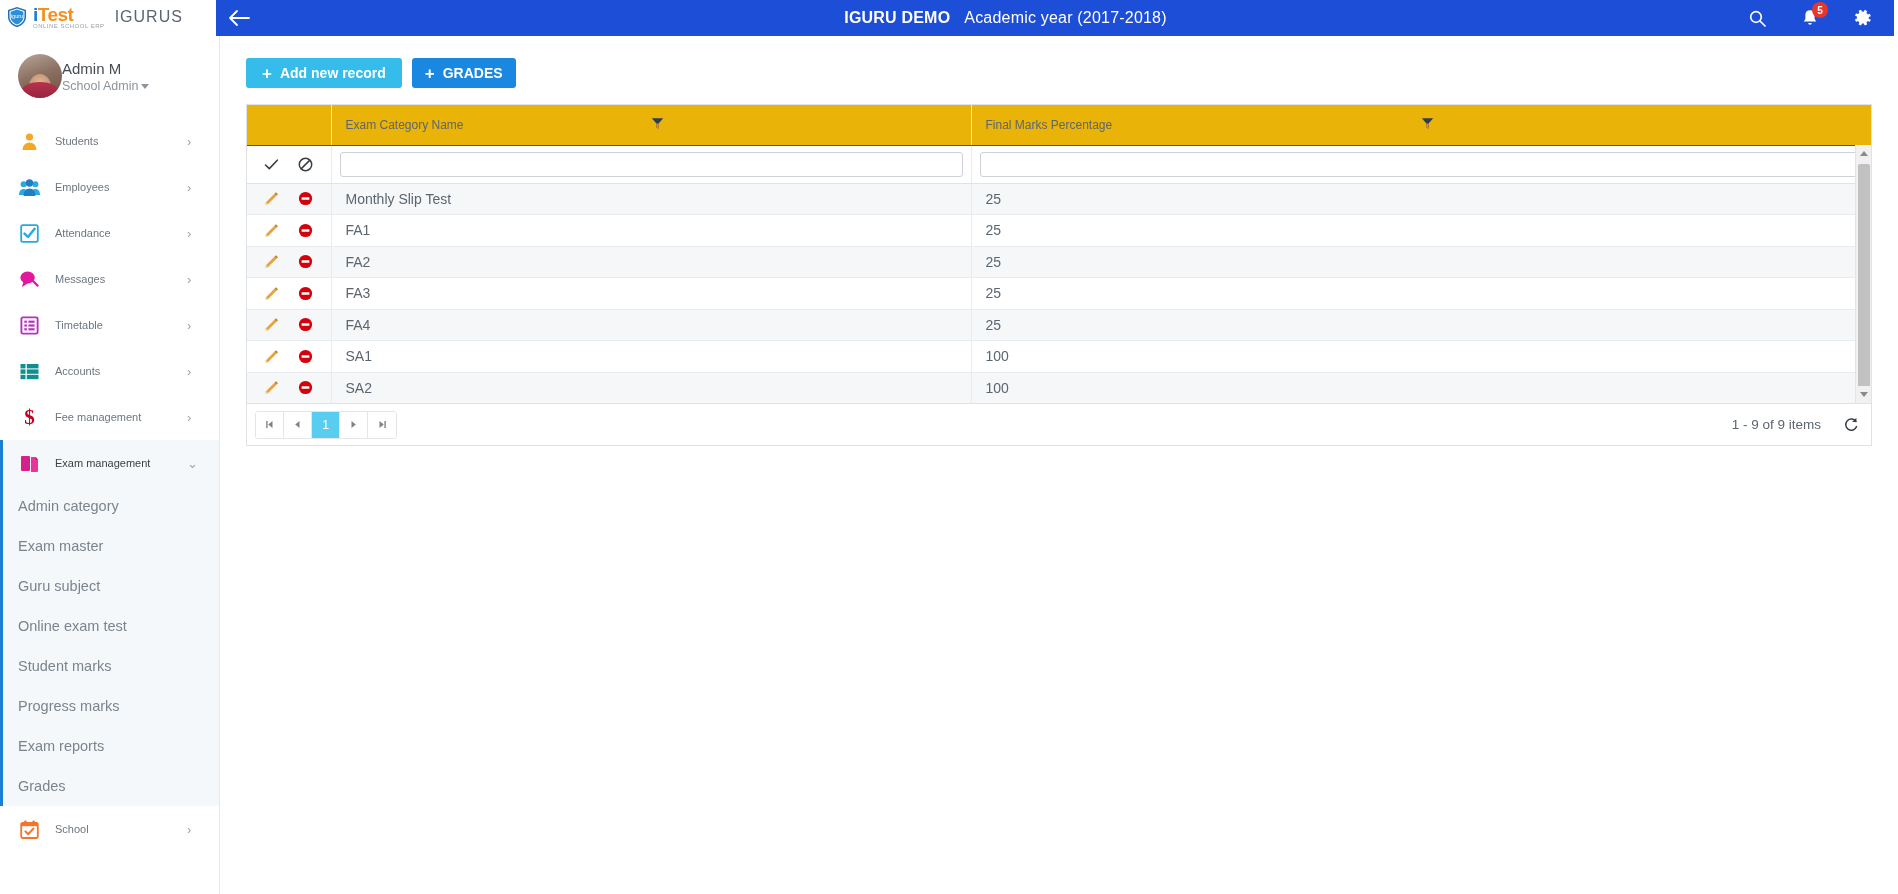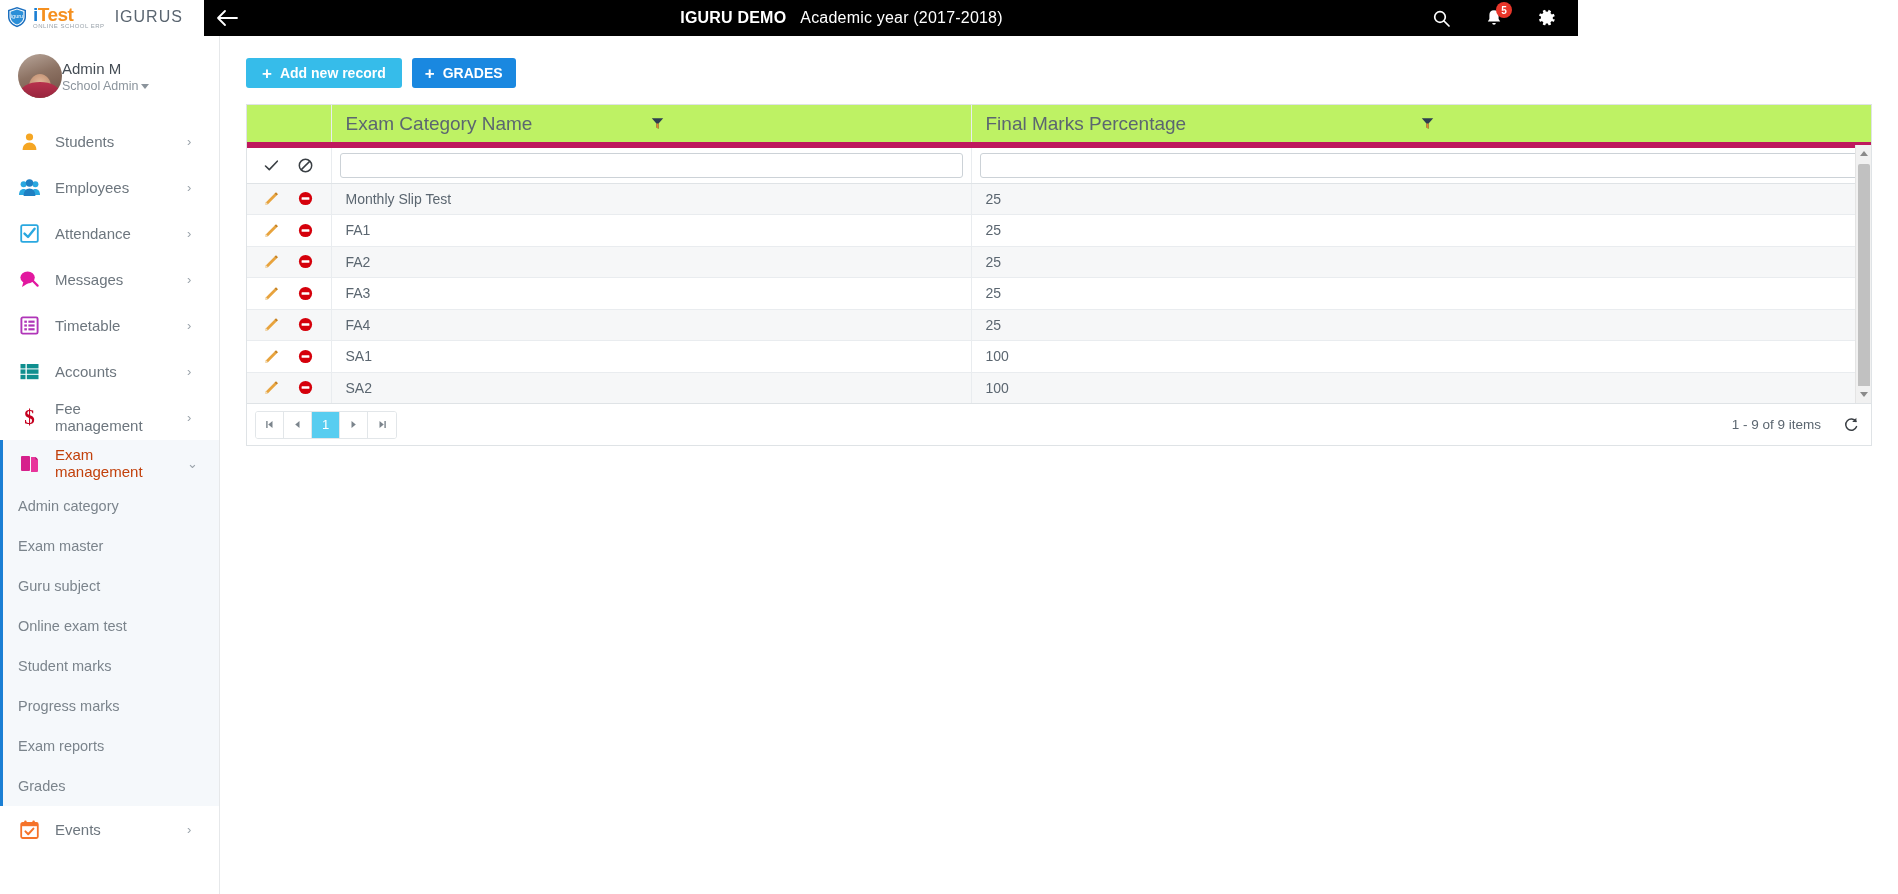--- a/index.html
+++ b/index.html
@@ -72,42 +72,42 @@
     border-top: 5px solid #8b949c; vertical-align: middle;
   }
 
   .nav-item {
     display: flex; align-items: center; height: 46px;
     padding-left: 18px; gap: 15px; cursor: pointer;
     position: relative;
   }
   .nav-icon { width: 22px; height: 22px; flex: none; display: flex;
               align-items: center; justify-content: center; }
-  .nav-label { font-size: 15px; color: #6d767e; flex: 1; }
+  .nav-label { font-size: 11px; color: #6d767e; flex: 1; }
   .nav-chev {
     width: 14px; margin-right: 18px; color: #9aa3ab;
     font-size: 13px; line-height: 1;
   }
   .nav-item.active-group {
     background: #f5f8fb;
   }
-  .nav-item.active-group .nav-label { color: #c2410c; }
+  .nav-item.active-group .nav-label { color: #404040; }
   #exam-group { background: #f5f8fb; border-left: 3px solid #1b7fd4; }
   #exam-group .nav-item, #exam-group .sub-item { padding-left: 15px; }
   .sub-item {
     height: 40px; display: flex; align-items: center;
     padding-left: 15px; font-size: 14.5px; color: #7b848c;
     cursor: pointer;
   }
 
   
   #topbar {
-    position: absolute; left: 204px; top: 0;
-    width: 1374px; height: 36px;
-    background: #000000;
+    position: absolute; left: 216px; top: 0;
+    width: 1678px; height: 36px;
+    background: #1d4ed8;
     display: flex; align-items: center;
   }
   #back-arrow {
     width: 46px; display: flex; align-items: center; justify-content: center;
     cursor: pointer;
   }
   #topbar-title {
     flex: 1; text-align: center; color: #fff;
     font-size: 16px; letter-spacing: 0.2px;
     display: flex; justify-content: center; gap: 14px;
@@ -143,23 +143,23 @@
   #btn-add { background: #36bcea; }
   #btn-grades { background: #1a88e0; padding: 0 13px; }
   .plus { font-size: 17px; line-height: 1; font-weight: bold; }
 
   
   #grid { margin: 0 26px 0 26px; border: 1px solid #dfe3e6; border-top: 1px solid #dfe3e6;
           border-left: 1px solid #dfe3e6; position: relative; }
   table { border-collapse: collapse; width: 100%; table-layout: fixed; }
   th {
     height: 40px; text-align: left; font-weight: normal;
-    font-size: 19px; color: #5b6670; padding: 0 14px;
-    border-bottom: 6px solid #be185d; border-right: 1px solid #e9ecef;
-    background: #bef264; vertical-align: middle;
+    font-size: 12px; color: #5b6670; padding: 0 14px;
+    border-bottom: 1px solid #be185d; border-right: 1px solid #e9ecef;
+    background: #eab308; vertical-align: middle;
   }
   th .th-inner { display: flex; align-items: center; }
   th .th-inner span { flex: 1; }
   .col-actions { width: 84px; }
   .col-name { width: 640px; }
   .filter-row td {
     height: 38px; border-bottom: 1px solid #dfe3e6;
     border-right: 1px solid #e9ecef; padding: 0 8px; background: #fff;
   }
   .filter-row td.actions-cell { text-align: center; padding: 0; }
@@ -362,21 +362,21 @@
       <div class="nav-item">
         <span class="nav-icon">
           <svg width="19" height="19" viewBox="0 0 19 19">
             <rect x="1.2" y="3" width="16.6" height="15" rx="1.4" fill="none" stroke="#f5732a" stroke-width="1.8"></rect>
             <rect x="1.2" y="3" width="16.6" height="3.2" fill="#f5732a"></rect>
             <rect x="4.2" y="0.6" width="2.4" height="4" rx="1" fill="#f5732a"></rect>
             <rect x="12.4" y="0.6" width="2.4" height="4" rx="1" fill="#f5732a"></rect>
             <path d="M5.4 11.4 L8.2 14.2 L13.4 8.6" stroke="#f5732a" stroke-width="2" fill="none" stroke-linecap="round" stroke-linejoin="round"></path>
           </svg>
         </span>
-        <span class="nav-label">Events</span>
+        <span class="nav-label">School</span>
         <span class="nav-chev">›</span>
       </div>
     </div>
 </div>
 
 <div id="topbar">
   <div id="back-arrow">
     <svg width="22" height="18" viewBox="0 0 22 18">
       <path d="M9 2 L2 9 L9 16 M2 9 H21" stroke="#fff" stroke-width="1.8" fill="none" stroke-linecap="round" stroke-linejoin="round"></path>
     </svg>

